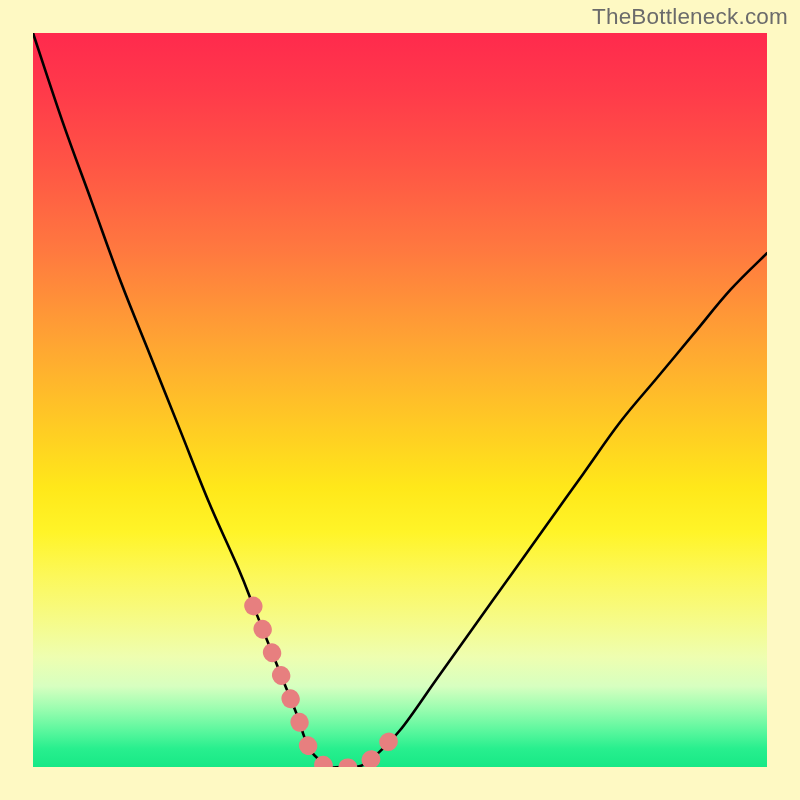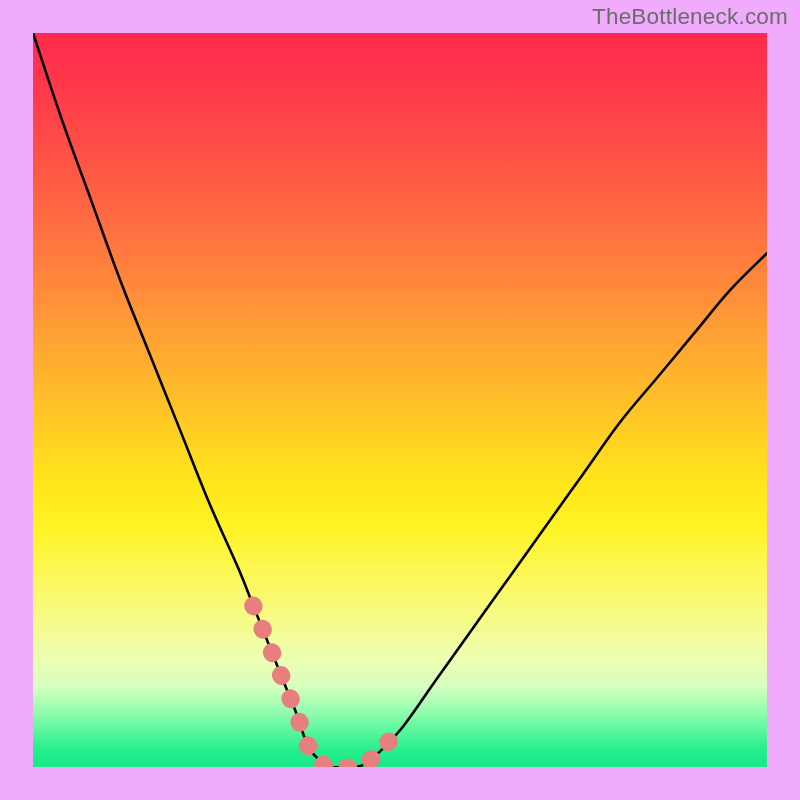--- a/index.html
+++ b/index.html
@@ -9,21 +9,21 @@
     height: 800px;
     background: #000;
     overflow: hidden;
     font-family: Arial, Helvetica, sans-serif;
   }
   .frame {
     position: absolute;
     left: 0; top: 0;
     width: 800px;
     height: 800px;
-    background: #f0abfc;
+    background: #fef9c3;
   }
   .plot-area {
     position: absolute;
     left: 33px;
     top: 33px;
     width: 734px;
     height: 734px;
     
     background: linear-gradient(
       to bottom,

